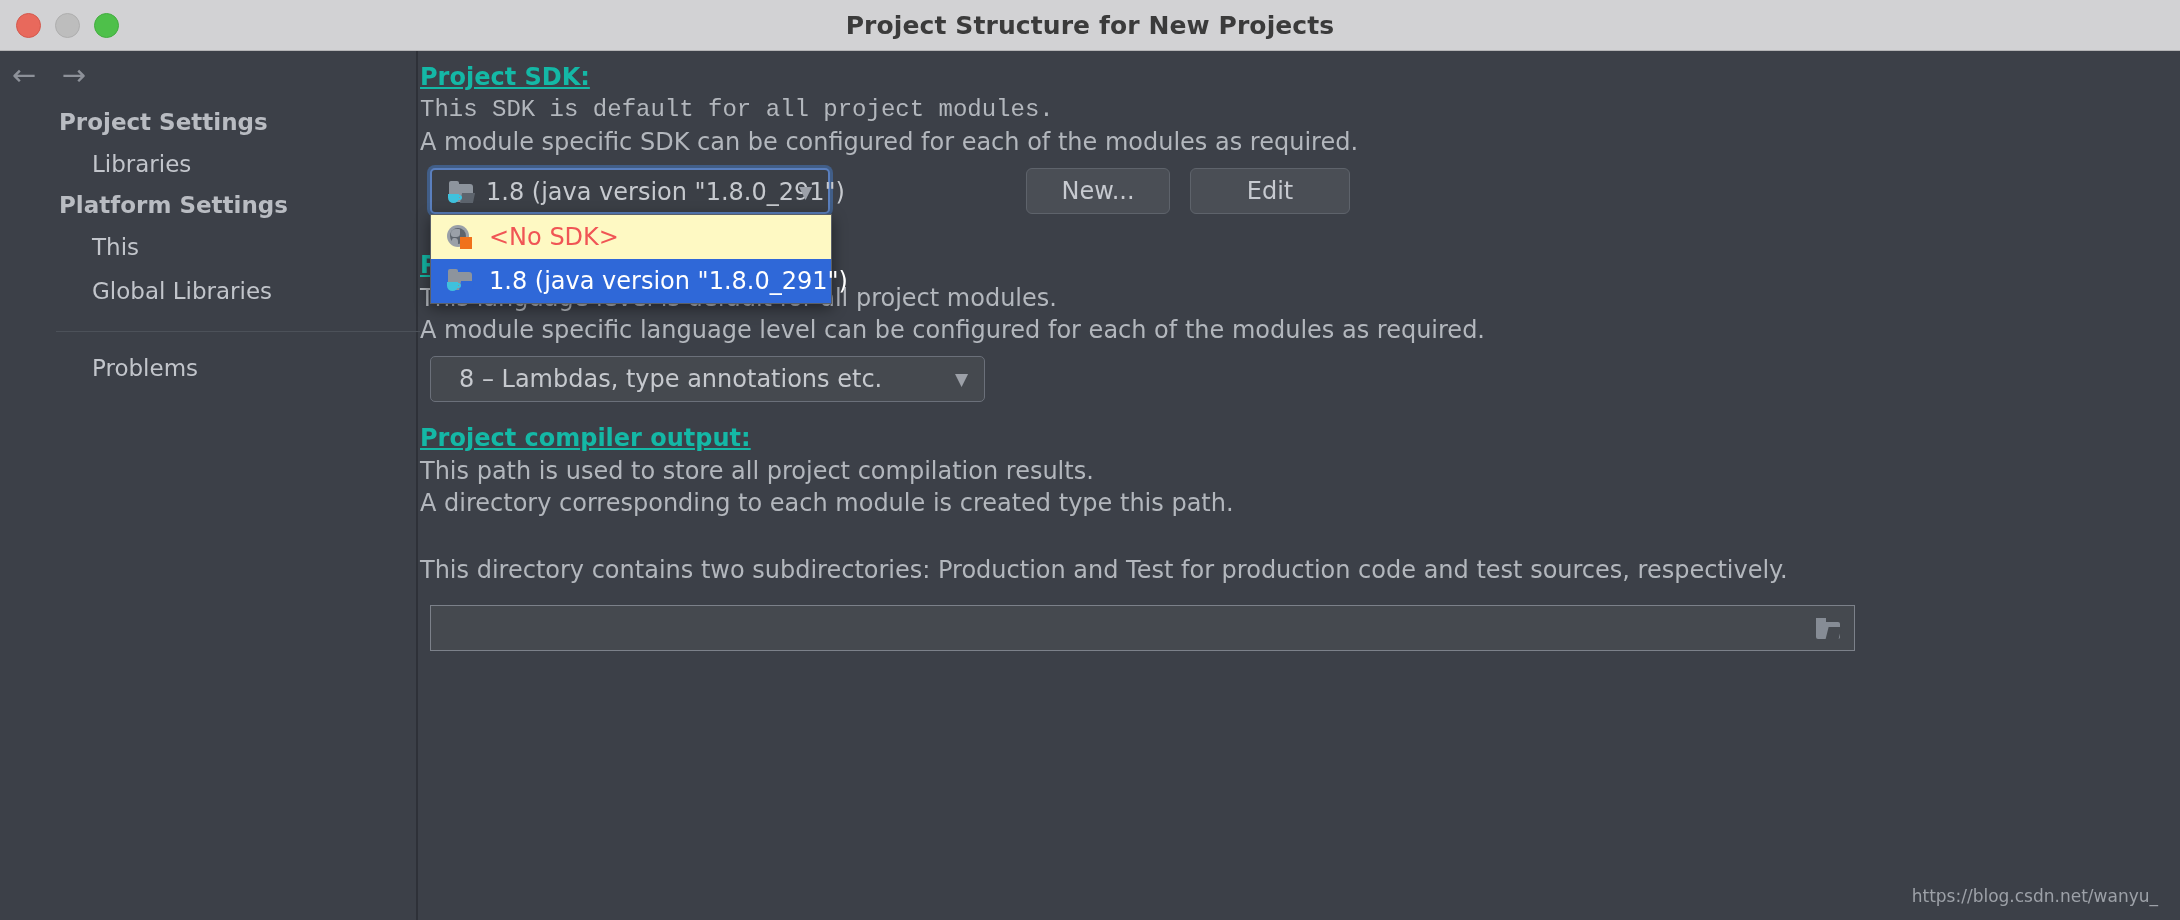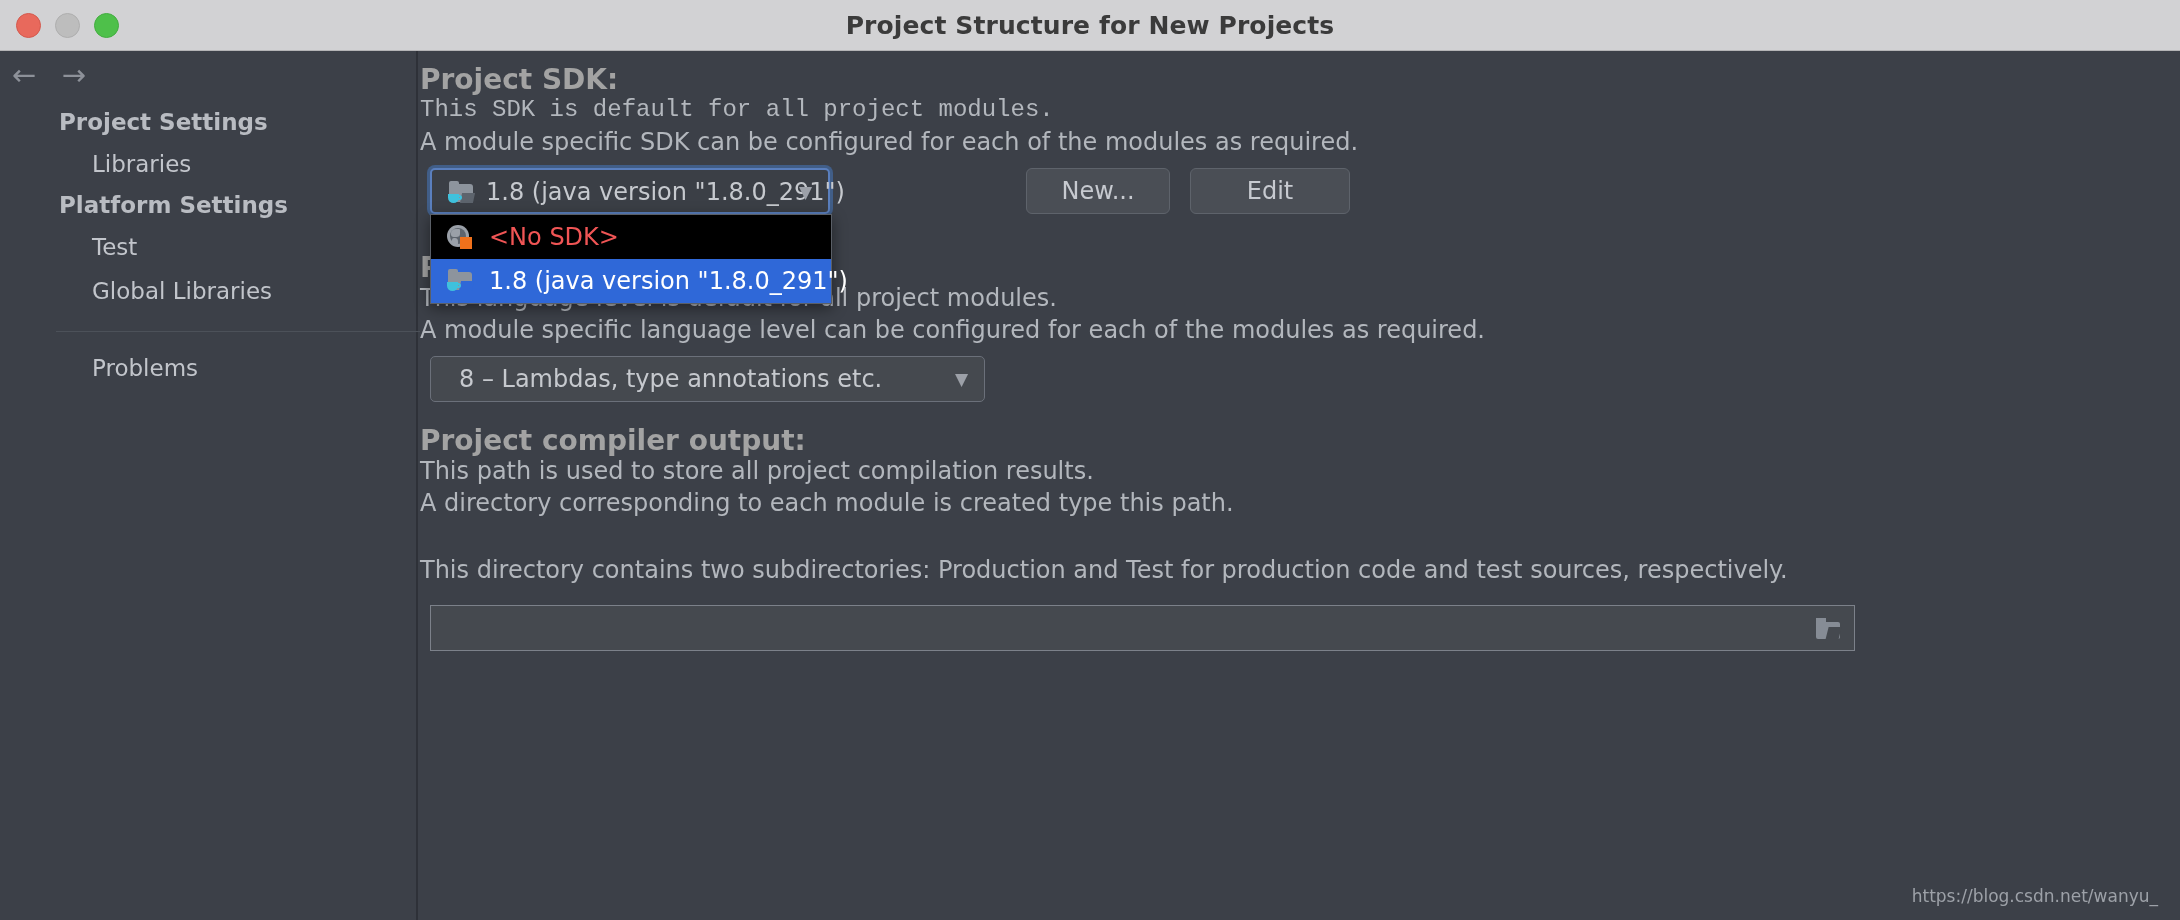--- a/index.html
+++ b/index.html
@@ -121,24 +121,25 @@
   
   .content {
     position: absolute;
     left: 420px; top: 51px;
     width: 1760px;
     height: 869px;
     background: #3c4048;
   }
   .sec-title {
     position: absolute;
-    font-size: 28px;
+    font-size: 24px;
     font-weight: bold;
-    color: #a3a3a3;
+    color: #14b8a6;
     white-space: nowrap;
+    text-decoration: underline;
   }
   .desc {
     position: absolute;
     font-size: 24px;
     color: #b3b7bd;
     white-space: nowrap;
   }
 
   
   .combo {
@@ -334,21 +335,21 @@
   .popup-item .pi-icon {
     position: absolute;
     left: 16px; top: 10px;
     width: 26px; height: 24px;
   }
   .popup-item .pi-label {
     position: absolute;
     left: 58px; top: 0;
     line-height: 44px;
   }
-  .popup-item.nosdk { background: #000000; }
+  .popup-item.nosdk { background: #fef9c3; }
   .popup-item.nosdk .pi-label { color: #f05555; }
   .popup-item.selected { background: #2f68d8; }
   .popup-item.selected .pi-label { color: #ffffff; }
 
   
   .watermark {
     position: absolute;
     right: 22px; bottom: 14px;
     font-size: 17px;
     color: #9da1a8;
@@ -375,21 +376,21 @@
       <div class="nav-arrow fwd">→</div>
     </div>
 
     <div class="nav-list">
       <div class="nav-group">Project Settings</div>
       <div class="nav-item">
         <span>Libraries</span>
       </div>
       <div class="nav-group">Platform Settings</div>
       <div class="nav-item">
-        <span>Test</span>
+        <span>This</span>
       </div>
       <div class="nav-item">
         <span>Global Libraries</span>
       </div>
       <div class="nav-sep"></div>
       <div class="nav-item">
         <span>Problems</span>
       </div>
     </div>
   </div>

